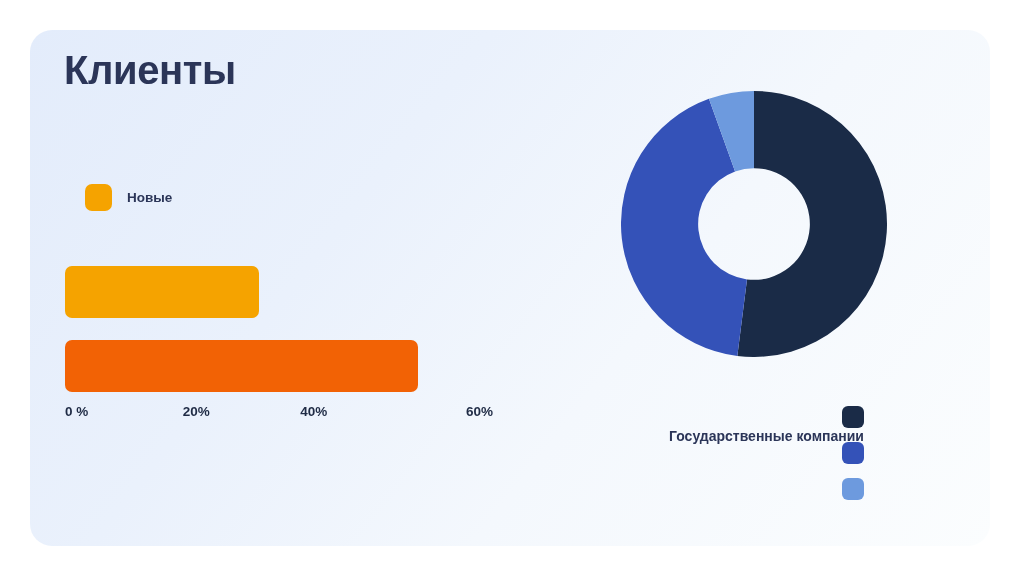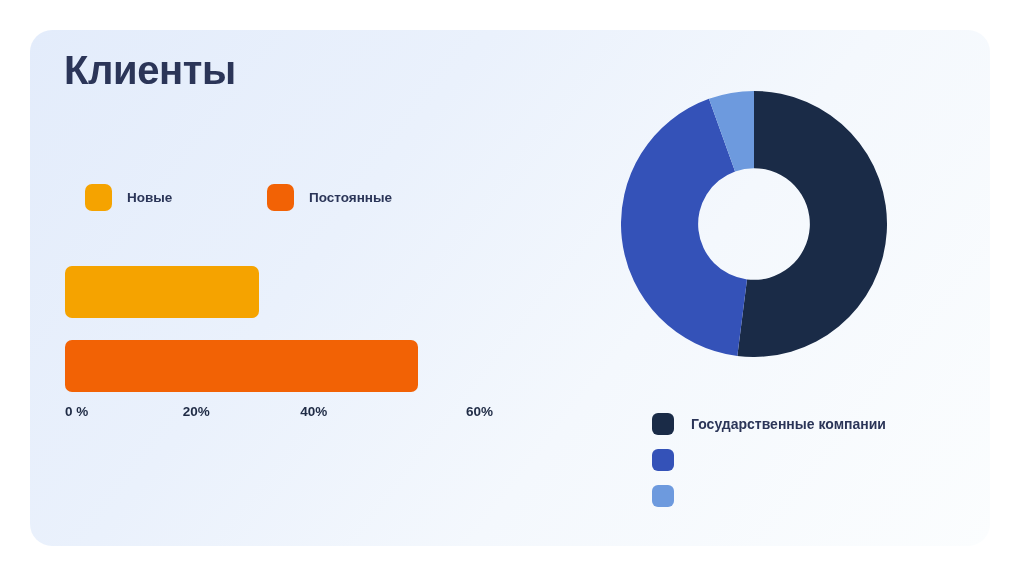--- a/index.html
+++ b/index.html
@@ -135,22 +135,23 @@
   }
   .donut-wrap svg { display: block; }
 
   .donut-legend {
     position: absolute;
     left: 152px;
     top: 376px;
   }
   .donut-legend-item {
     display: flex;
-    align-items: center;
+    align-items: flex-end;
     height: 36px;
+    flex-direction: column;
   }
   .donut-swatch {
     width: 22px;
     height: 22px;
     border-radius: 6px;
     flex: 0 0 auto;
   }
   .donut-legend-label {
     margin-left: 17px;
     font-size: 14px;
@@ -166,24 +167,20 @@
   <div class="card" style="background: linear-gradient(128deg, rgb(227, 236, 251) 0%, rgb(234, 241, 252) 34%, rgb(244, 248, 253) 62%, rgb(251, 253, 254) 100%);">
 
     <div class="card-title">Клиенты</div>
 
     <div class="bar-panel">
 
       <div class="bar-legend">
         <div class="bar-legend-item first">
           <span class="swatch" style="background: rgb(245, 163, 0);"></span>
           <span class="bar-legend-label">Новые</span>
-        </div>
-        <div class="bar-legend-item">
-          <span class="swatch" style="background: rgb(242, 98, 5);"></span>
-          <span class="bar-legend-label">Постоянные</span>
         </div>
       </div>
 
       <div class="bars">
         <div class="bar-row">
           <div class="bar" style="width: 194.118px; background: rgb(245, 163, 0);"></div>
         </div>
         <div class="bar-row">
           <div class="bar" style="width: 352.941px; background: rgb(242, 98, 5);"></div>
         </div>

